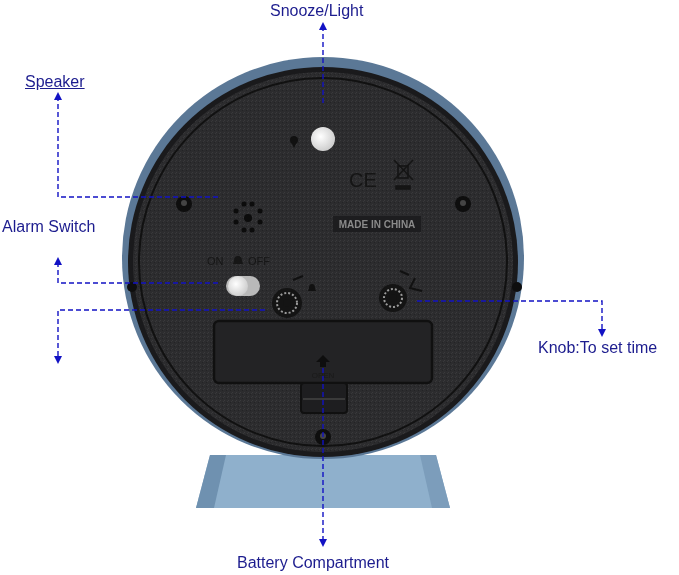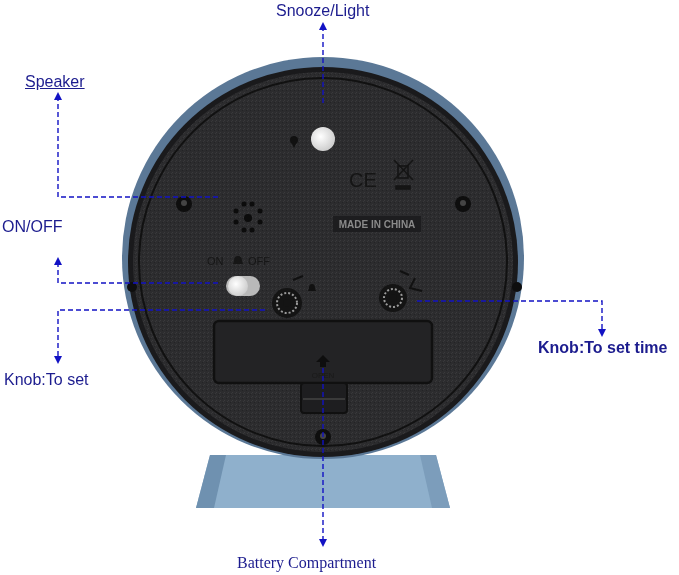--- a/index.html
+++ b/index.html
@@ -135,22 +135,21 @@
   <g fill="#1212c4">
     <polygon points="323,22 319,30 327,30"></polygon>
     <polygon points="58,92 54,100 62,100"></polygon>
     <polygon points="58,257 54,265 62,265"></polygon>
     <polygon points="58,364 54,356 62,356"></polygon>
     <polygon points="602,337 598,329 606,329"></polygon>
     <polygon points="323,547 319,539 327,539"></polygon>
   </g>
 </svg>
 
-<div class="label" style="left:276px; top:0px;">Snooze/Light</div>
+<div class="label" style="left:270px; top:0px;">Snooze/Light</div>
 <div class="label" style="left:25px; top:71px;text-decoration:underline;">Speaker</div>
 <div class="label" style="left:2px; top:216px;">
-  <div>ON/OFF</div>
+  <div>Alarm Switch</div>
 </div>
 <div class="label" style="left:4px; top:369px;">
-  <div>Knob:To set</div>
 </div>
-<div class="label" style="left:538px; top:337px;font-weight:bold;">Knob:To set time</div>
-<div class="label" style="left:237px; top:552px;font-family:Liberation Serif, serif;">Battery Compartment</div>
+<div class="label" style="left:538px; top:337px;">Knob:To set time</div>
+<div class="label" style="left:237px; top:552px;">Battery Compartment</div>
 
 </body></html>

